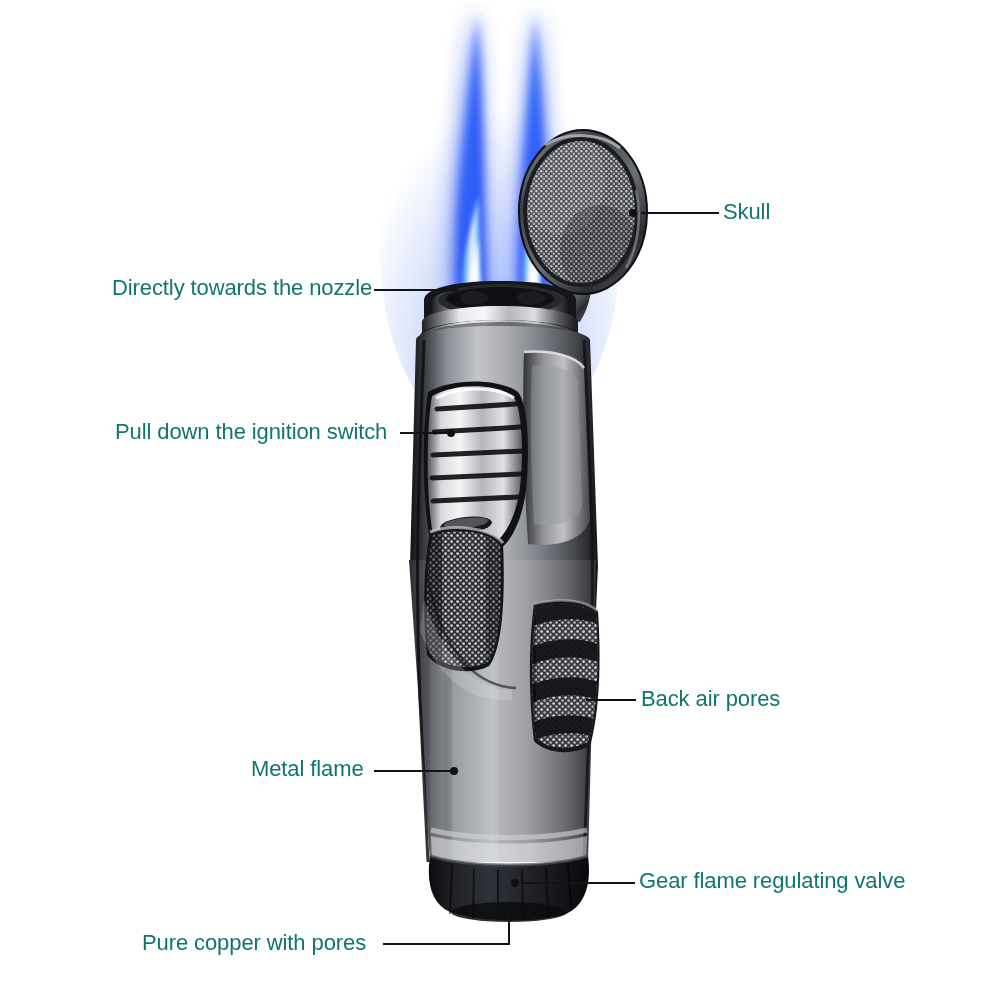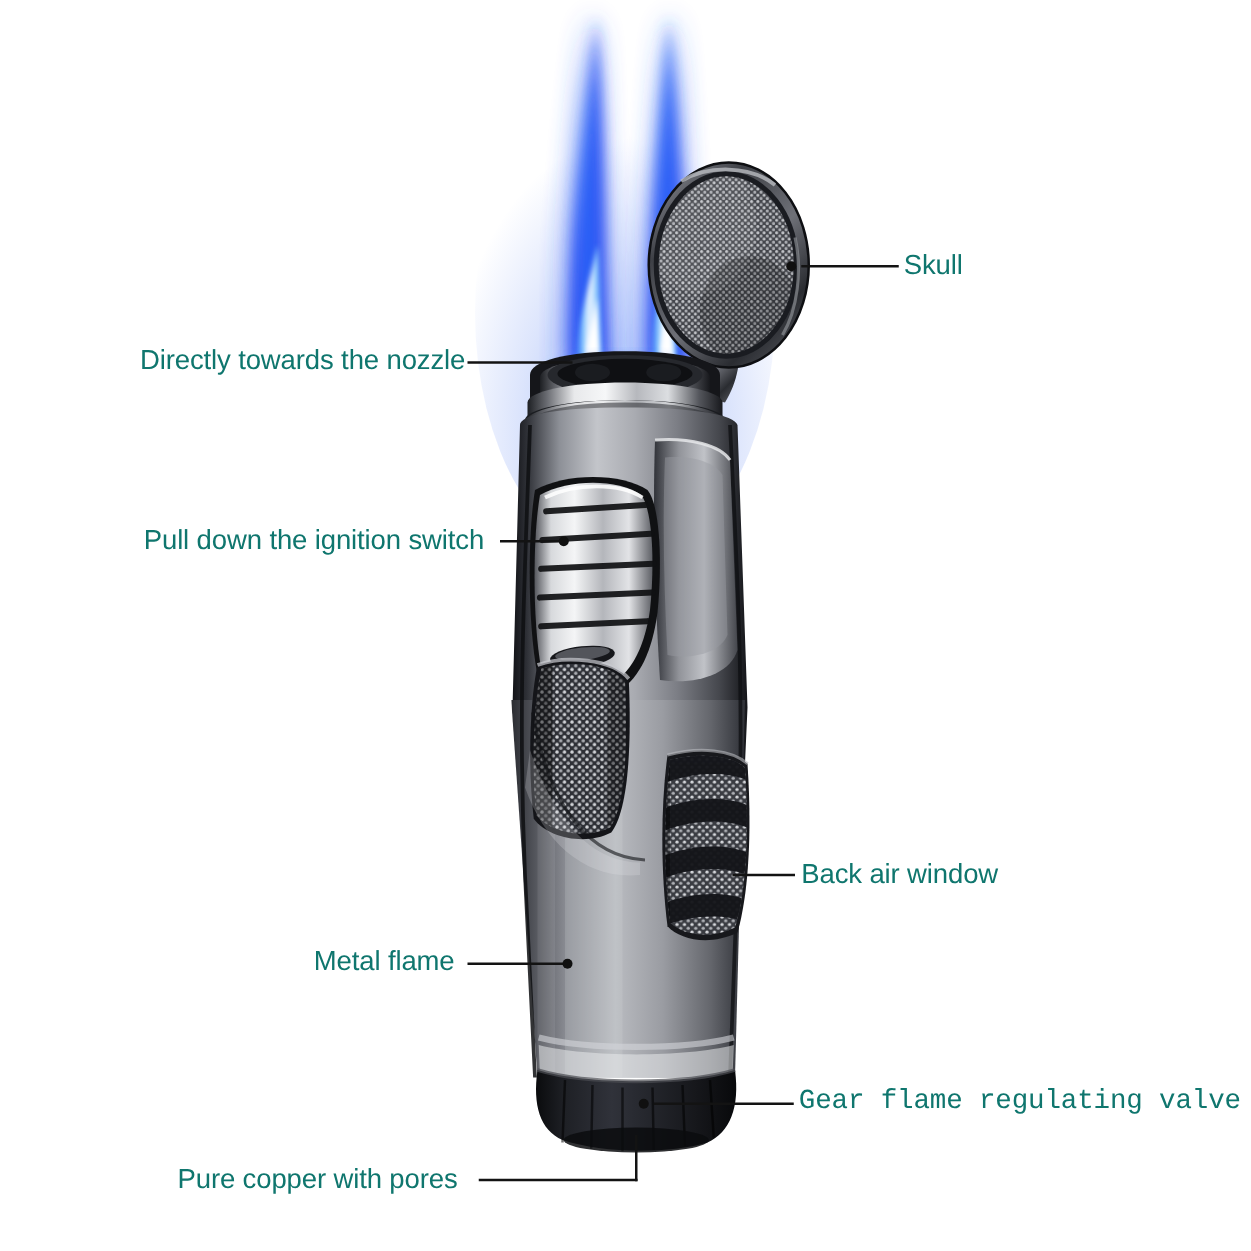--- a/index.html
+++ b/index.html
@@ -379,27 +379,27 @@
   <div class="callout right" style="left:723px; top:201px;">Skull</div>
 
   <div class="callout left" style="left:112px; top:277px;">Directly towards the nozzle</div>
   <div class="leader" style="left:374px; top:289px; width:84px;"></div>
 
   <div class="callout left" style="left:115px; top:421px;">Pull down the ignition switch</div>
   <div class="leader" style="left:400px; top:432px; width:53px;"></div>
   <div class="dot" style="left:447px; top:429px;"></div>
 
   <div class="leader" style="left:586px; top:699px; width:50px;"></div>
-  <div class="callout right" style="left:641px; top:688px;">Back air window</div>
+  <div class="callout right" style="left:641px; top:688px;">Back air pores</div>
 
   <div class="callout left" style="left:251px; top:758px;">Metal flame</div>
   <div class="leader" style="left:374px; top:770px; width:80px;"></div>
   <div class="dot" style="left:450px; top:767px;"></div>
 
   <div class="dot" style="left:511px; top:879px;"></div>
   <div class="leader" style="left:523px; top:882px; width:112px;"></div>
-  <div class="callout right" style="left:639px; top:870px;font-family:Liberation Mono, monospace;">Gear flame regulating valve</div>
+  <div class="callout right" style="left:639px; top:870px;">Gear flame regulating valve</div>
 
   <div class="callout left" style="left:142px; top:932px;">Pure copper with pores</div>
   <div class="leader" style="left:383px; top:943px; width:127px;"></div>
   <div class="leader-v" style="left:508px; top:908px; height:37px;"></div>
 
 </div>
 
 </body></html>

